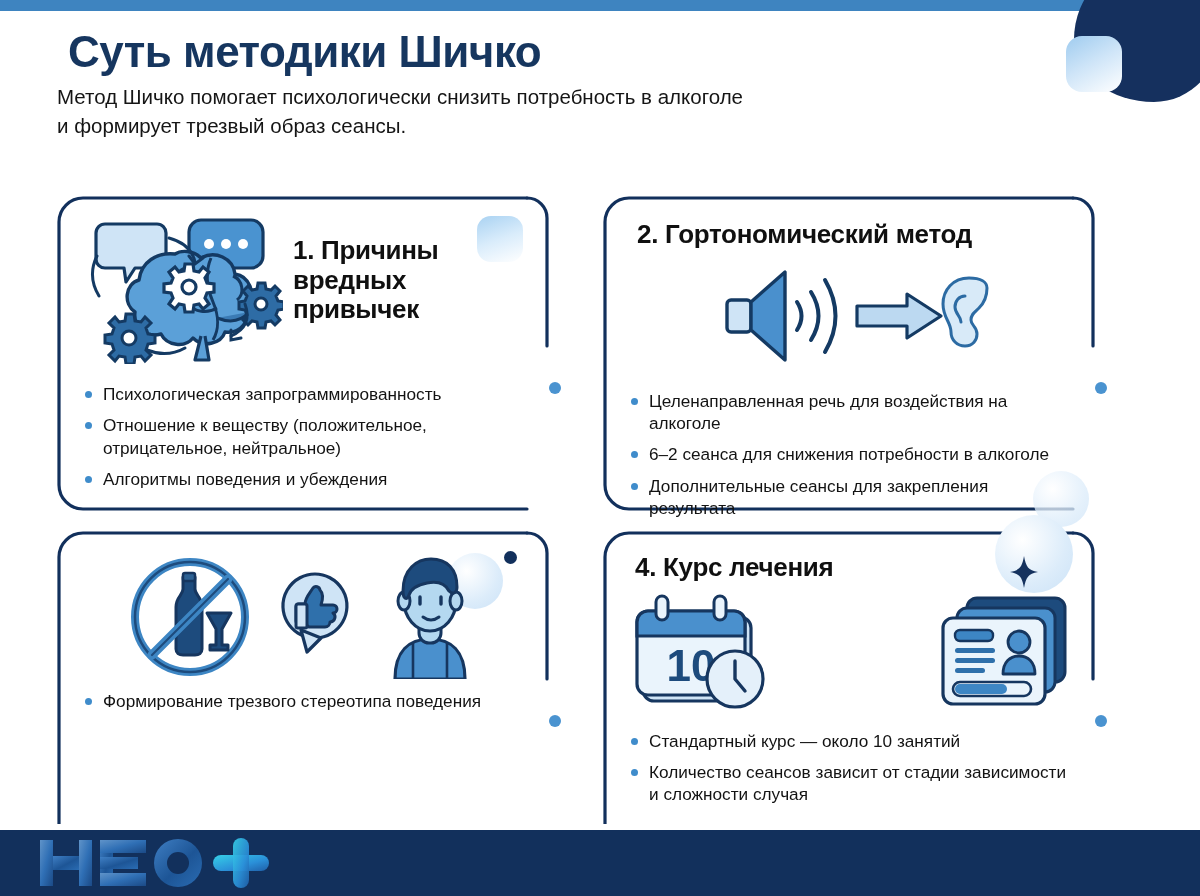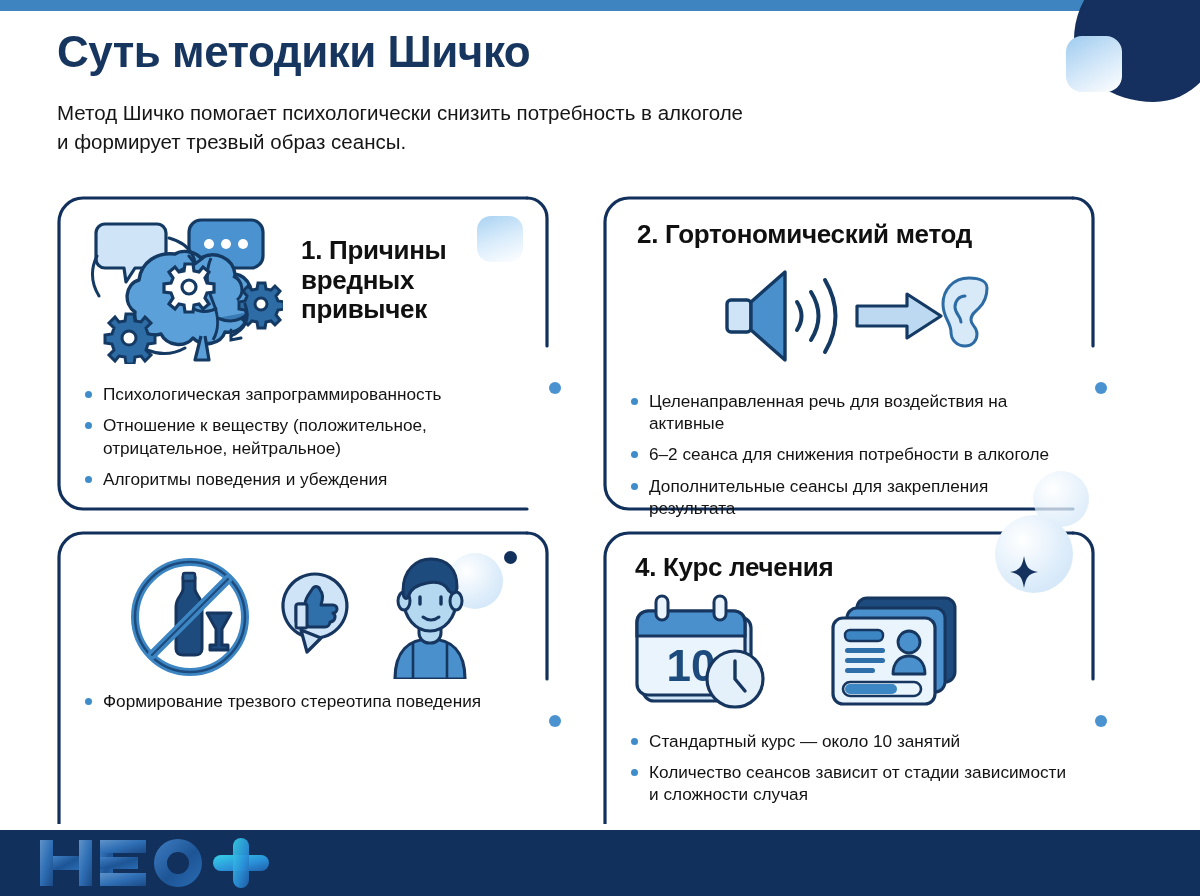--- a/index.html
+++ b/index.html
@@ -34,24 +34,24 @@
     width: 56px; height: 56px;
     border-radius: 16px;
     background: linear-gradient(150deg,#9ecbef 0%, #cfe5f8 48%, #ffffff 100%);
     z-index: 6;
   }
 
   
   .header { position: absolute; left: 57px; top: 28px; width: 960px; z-index: 3; }
   .page-title {
     font-size: 44px; font-weight: 700; color: #16365f;
-    letter-spacing: -0.5px; line-height: 1.08;
+    letter-spacing: -0.5px; line-height: 1.08; margin-left: 11px;
   }
   .page-sub {
-    margin-top: 22px;
+    margin-top: 6px;
     font-size: 20.5px; color: #151515; line-height: 1.42; max-width: 790px;
   }
   .page-sub span { display: block; }
 
   
   .grid {
     position: absolute;
     left: 57px; top: 196px;
     width: 1090px;
     display: grid;
@@ -62,21 +62,21 @@
 
   .card { position: relative; }
   .card-frame {
     position: absolute; inset: 0;
     pointer-events: none;
   }
   .card-frame svg { display: block; overflow: visible; }
 
   .card-inner { position: relative; padding: 18px 22px 10px 26px; z-index: 2; }
 
-  .card-head { display: flex; align-items: flex-start; gap: 18px; }
+  .card-head { display: flex; align-items: flex-start; gap: 10px; }
   .card-title {
     font-size: 26px; font-weight: 700; color: #101010;
     line-height: 1.14; letter-spacing: -0.3px;
   }
   .card-title.wrapped { max-width: 230px; padding-top: 22px; }
 
   .bullets { margin-top: 15px; list-style: none; }
   .bullets li {
     position: relative;
     padding-left: 20px;
@@ -228,21 +228,21 @@
 
             <path d="M156 40 H206 V28 L240 50 L206 72 V60 H156 z" fill="#bcd9f1" stroke="#143a63" stroke-width="3.2" stroke-linejoin="round"></path>
 
             <path d="M268 12 c-16 0 -26 12 -26 26 c0 14 8 18 8 28 c0 8 6 14 14 14 c8 0 12 -6 12 -12
                      c0 -8 -6 -8 -6 -14 c0 -6 4 -8 8 -12 c6 -6 8 -12 8 -20 c0 -6 -6 -10 -18 -10 z" fill="#d8eaf8" stroke="#2c6ba3" stroke-width="3" stroke-linejoin="round"></path>
             <path d="M264 30 c-6 0 -10 5 -10 11 c0 7 6 9 6 15" fill="none" stroke="#2c6ba3" stroke-width="3" stroke-linecap="round"></path>
           </svg>
         </span>
       </div>
       <ul class="bullets" style="margin-top:20px;">
-        <li>Целенаправленная речь для воздействия на активные</li>
+        <li>Целенаправленная речь для воздействия на алкоголе</li>
         <li>6–2 сеанса для снижения потребности в алкоголе</li>
         <li>Дополнительные сеансы для закрепления результата</li>
       </ul>
     </div>
   </div>
 
   <div class="card" style="height:300px">
     <div class="card-frame">
       <svg width="492" height="300" viewBox="0 0 492 300">
         <path d="M470 2 H26 A24 24 0 0 0 2 26 V300" fill="none" stroke="#12305c" stroke-width="3.2" stroke-linecap="round"></path>
@@ -310,21 +310,21 @@
     <div class="deco deco-circle-lg" style="right:22px; top:-16px; width:78px; height:78px;"></div>
     <div class="deco deco-spark" style="right:56px; top:24px;">
       <svg width="30" height="34" viewBox="0 0 30 34">
           <path d="M15 1 C17 12 19 15 29 17 C19 19 17 22 15 33 C13 22 11 19 1 17 C11 15 13 12 15 1 z" fill="#15325e"></path>
         </svg>
     </div>
     <div class="deco deco-dot-blue" style="right:-12px; top:184px;"></div>
 
     <div class="card-inner">
       <div class="card-title" style="padding:4px 0 0 6px;">4. Курс лечения</div>
-      <div class="icon-row" style="justify-content:flex-start; gap:44px; margin-top:8px;">
+      <div class="icon-row" style="justify-content:space-between; gap:44px; margin-top:8px;">
         <span>
           <svg width="150" height="125" viewBox="0 0 150 125">
             <rect x="14" y="26" width="108" height="84" rx="11" fill="#cfe4f6" stroke="#16365f" stroke-width="3.2"></rect>
             <rect x="8" y="20" width="108" height="84" rx="11" fill="#eaf4fc" stroke="#16365f" stroke-width="3.2"></rect>
             <path d="M8 31 a11 11 0 0 1 11 -11 h86 a11 11 0 0 1 11 11 v14 H8 z" fill="#4a90cd" stroke="#16365f" stroke-width="3.2"></path>
             <rect x="27" y="5" width="12" height="24" rx="6" fill="#eaf4fc" stroke="#16365f" stroke-width="3"></rect>
             <rect x="85" y="5" width="12" height="24" rx="6" fill="#eaf4fc" stroke="#16365f" stroke-width="3"></rect>
             <text x="62" y="90" font-family="'Liberation Sans',sans-serif" font-size="44" font-weight="700" fill="#1d4b7d" text-anchor="middle">10</text>
             <circle cx="106" cy="88" r="28" fill="#e4f0fa" stroke="#16365f" stroke-width="3.2"></circle>
             <path d="M106 70 V88 l10 12" fill="none" stroke="#16365f" stroke-width="3.4" stroke-linecap="round" stroke-linejoin="round"></path>

